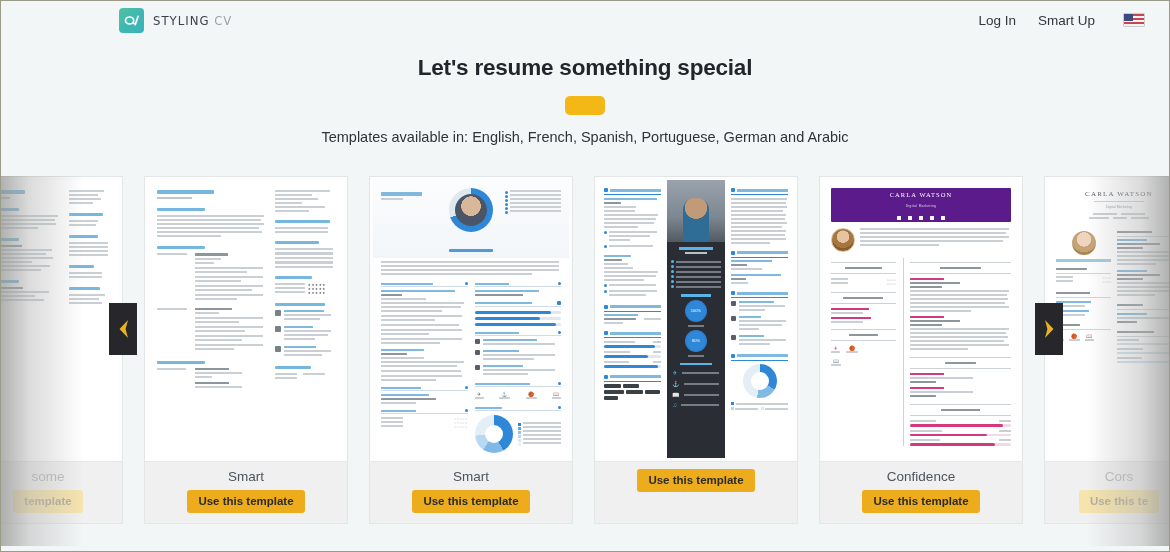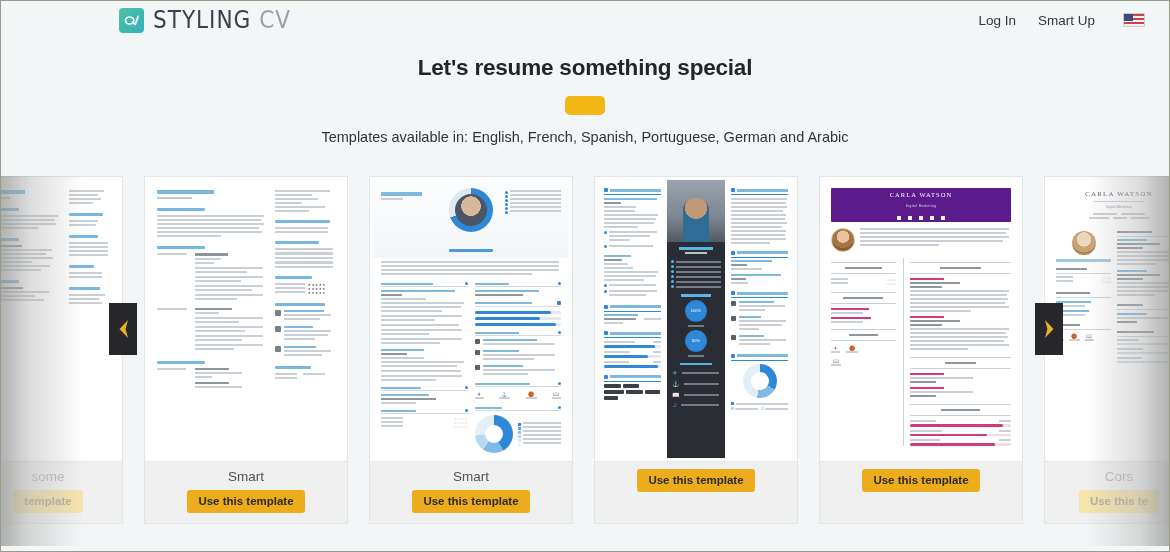--- a/index.html
+++ b/index.html
@@ -29,21 +29,21 @@
     position: relative;
   }
   .brand { display: flex; align-items: center; gap: 9px; }
   .brand-mark {
     width: 25px; height: 25px; border-radius: 4px;
     background: linear-gradient(135deg, #4fc3a1 0%, #3fb8b0 50%, #38b2bd 100%);
     display: flex; align-items: center; justify-content: center;
     flex: 0 0 auto;
   }
   .brand-text {
-    font-size: 24px; letter-spacing: 1.0px;
+    font-size: 13px; letter-spacing: 1.0px;
     color: #3b4149; font-weight: 400;
     font-family: "DejaVu Sans Condensed", "Liberation Sans", sans-serif;
   }
   .brand-text .lite { color: #9aa2a9; }
   .nav {
     margin-left: auto;
     display: flex; align-items: center; gap: 22px;
   }
   .nav a {
     font-size: 13.5px; color: #31373f; text-decoration: none;
@@ -1102,20 +1102,21 @@
                     <div class="txt" style="width:12%"></div>
                   </div>
                 <div class="pbar-pink">
                     <i style="width:84%"></i>
                   </div>
               </div>
             </div>
           </div>
         </div>
         <div class="card-foot">
+          <div class="card-title">Confidence</div>
           <button class="use-btn">Use this template</button>
         </div>
       </div>
 
       <div class="card edge-right faded">
         <div class="thumb">
           <div class="mini cors">
             <div class="cors-name">CARLA WATSON</div>
             <div style="width:40%;height:.5px;background:#c6d4de;margin:3px auto"></div>
             <div class="cors-role">Digital Marketing</div>

